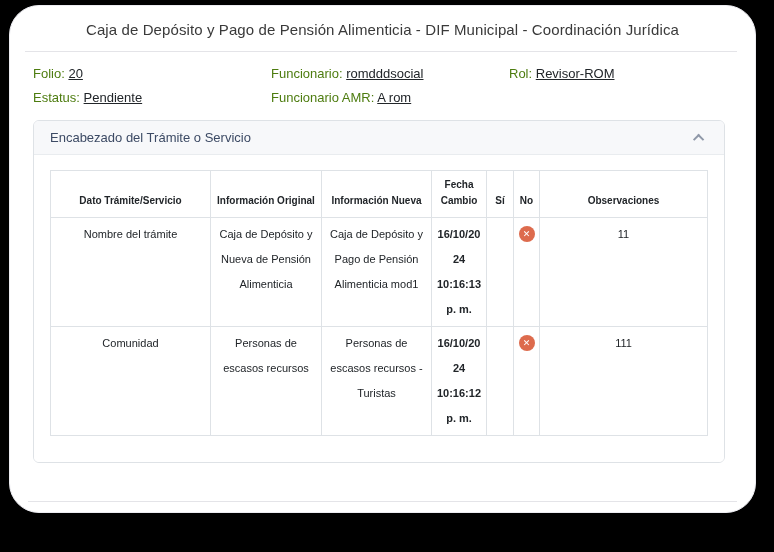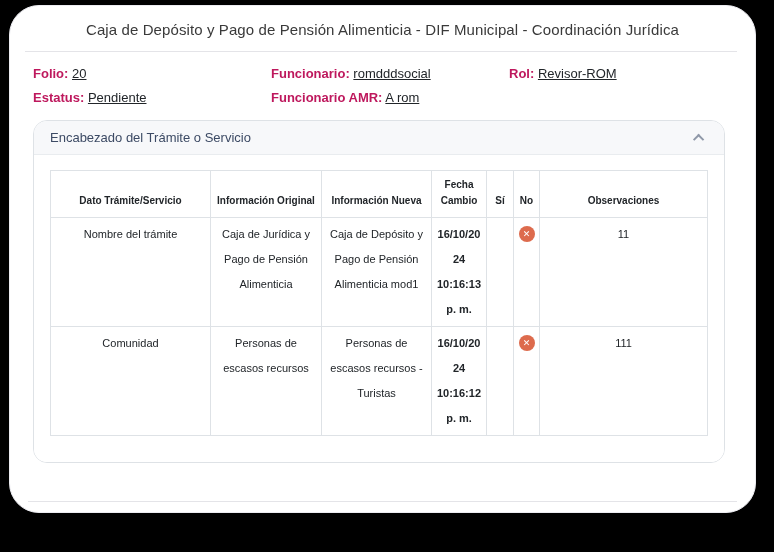--- a/index.html
+++ b/index.html
@@ -35,27 +35,27 @@
   }
   .info-grid {
     display: grid;
     grid-template-columns: 238px 238px 1fr;
     row-gap: 9px;
     padding-left: 23px;
     padding-right: 20px;
     margin-top: 14px;
     font-size: 13px;
   }
-  .info-item b { font-weight: 700; color: #be185d; }
+  .info-item b { font-weight: 400; color: #4d7c0f; }
   .info-item span { color: #212529; text-decoration: underline; }
 
   .accordion {
     margin: 15px 30px 0 23px;
     border: 1px solid #dee2e6;
-    border-radius: 14px;
+    border-radius: 6px;
     overflow: hidden;
     background: #ffffff;
   }
   .accordion-header {
     height: 34px;
     background: #f7f8fa;
     border-bottom: 1px solid #e9ecef;
     display: flex;
     align-items: center;
     justify-content: space-between;
@@ -198,21 +198,21 @@
             <th>Información Nueva</th>
             <th>Fecha Cambio</th>
             <th>Sí</th>
             <th>No</th>
             <th>Observaciones</th>
           </tr>
         </thead>
         <tbody>
           <tr>
             <td>Nombre del trámite</td>
-            <td>Caja de Jurídica y Pago de Pensión Alimenticia</td>
+            <td>Caja de Depósito y Nueva de Pensión Alimenticia</td>
             <td>Caja de Depósito y Pago de Pensión Alimenticia mod1</td>
             <td class="cell-fecha">16/10/2024 10:16:13 p. m.</td>
             <td></td>
             <td>
               <span class="x-circle">✕</span>
             </td>
             <td>11</td>
           </tr>
           <tr>
             <td>Comunidad</td>

